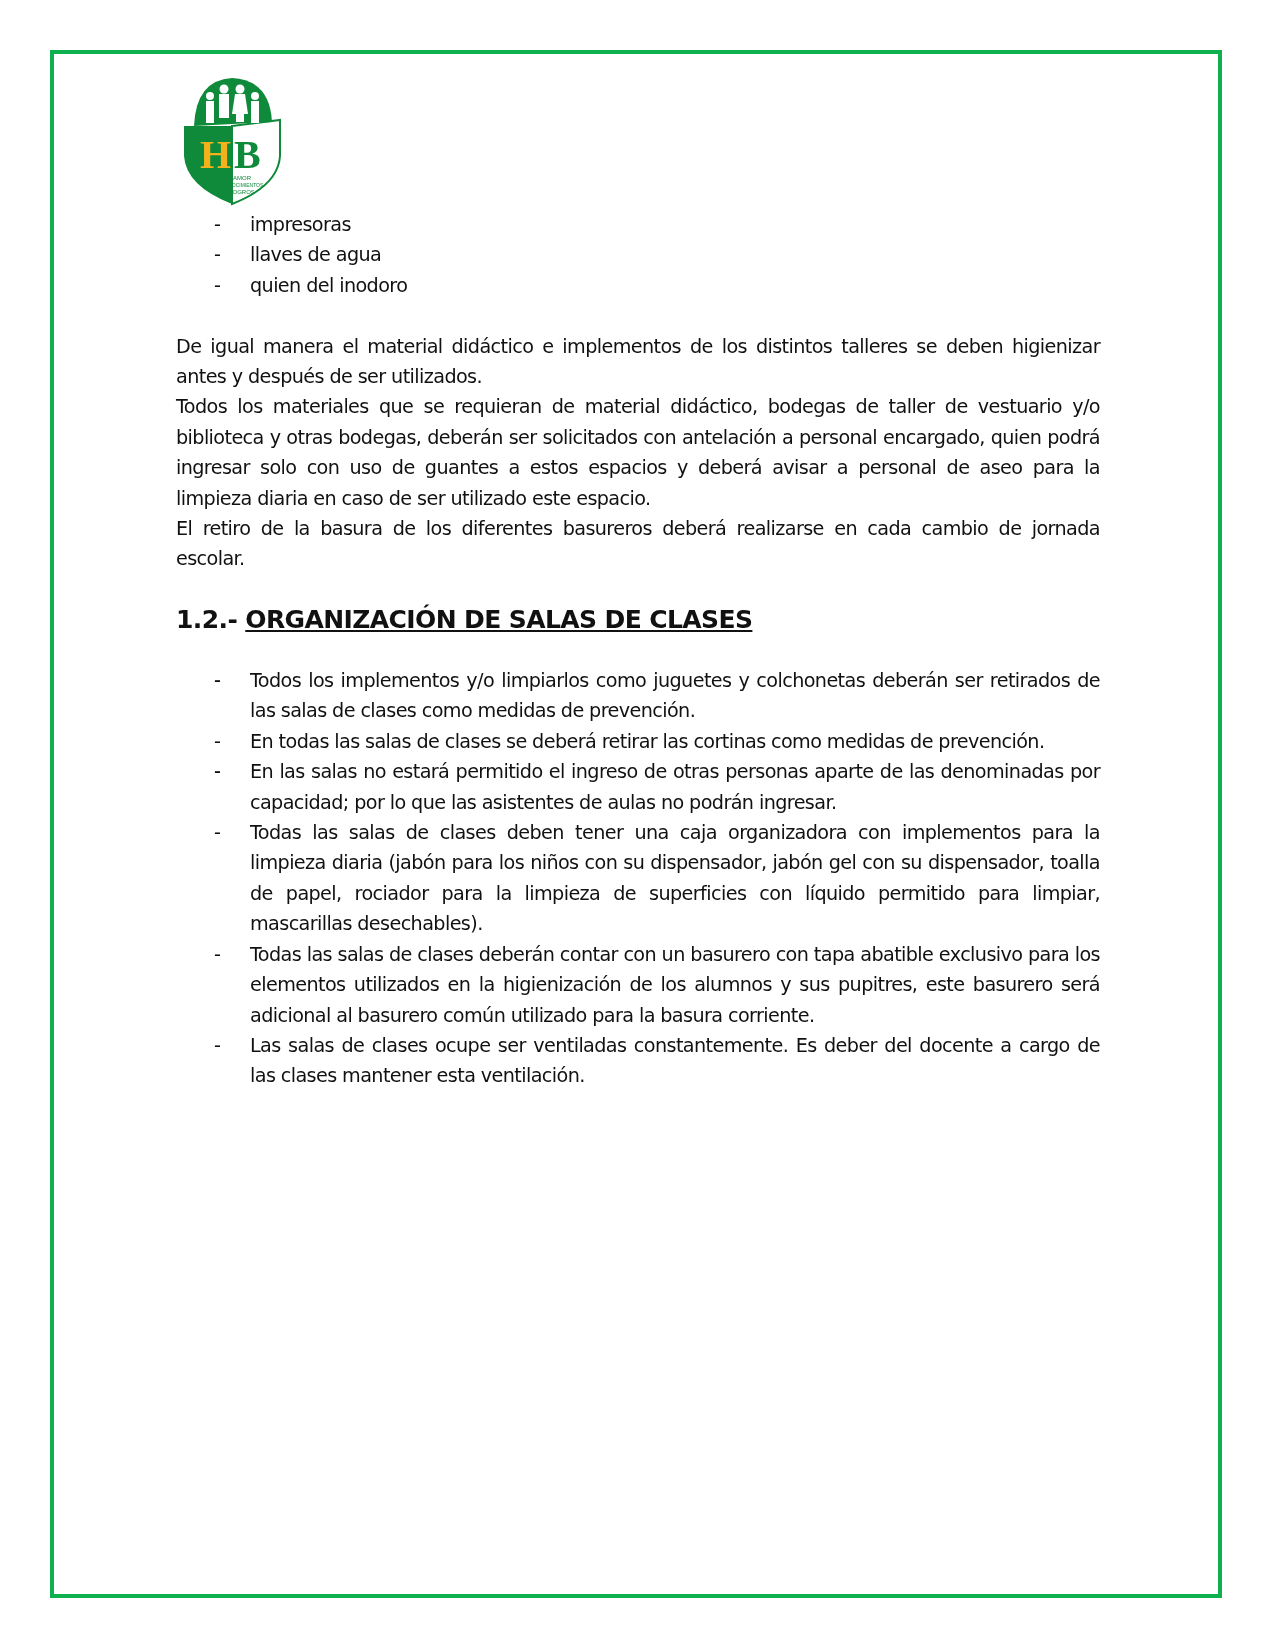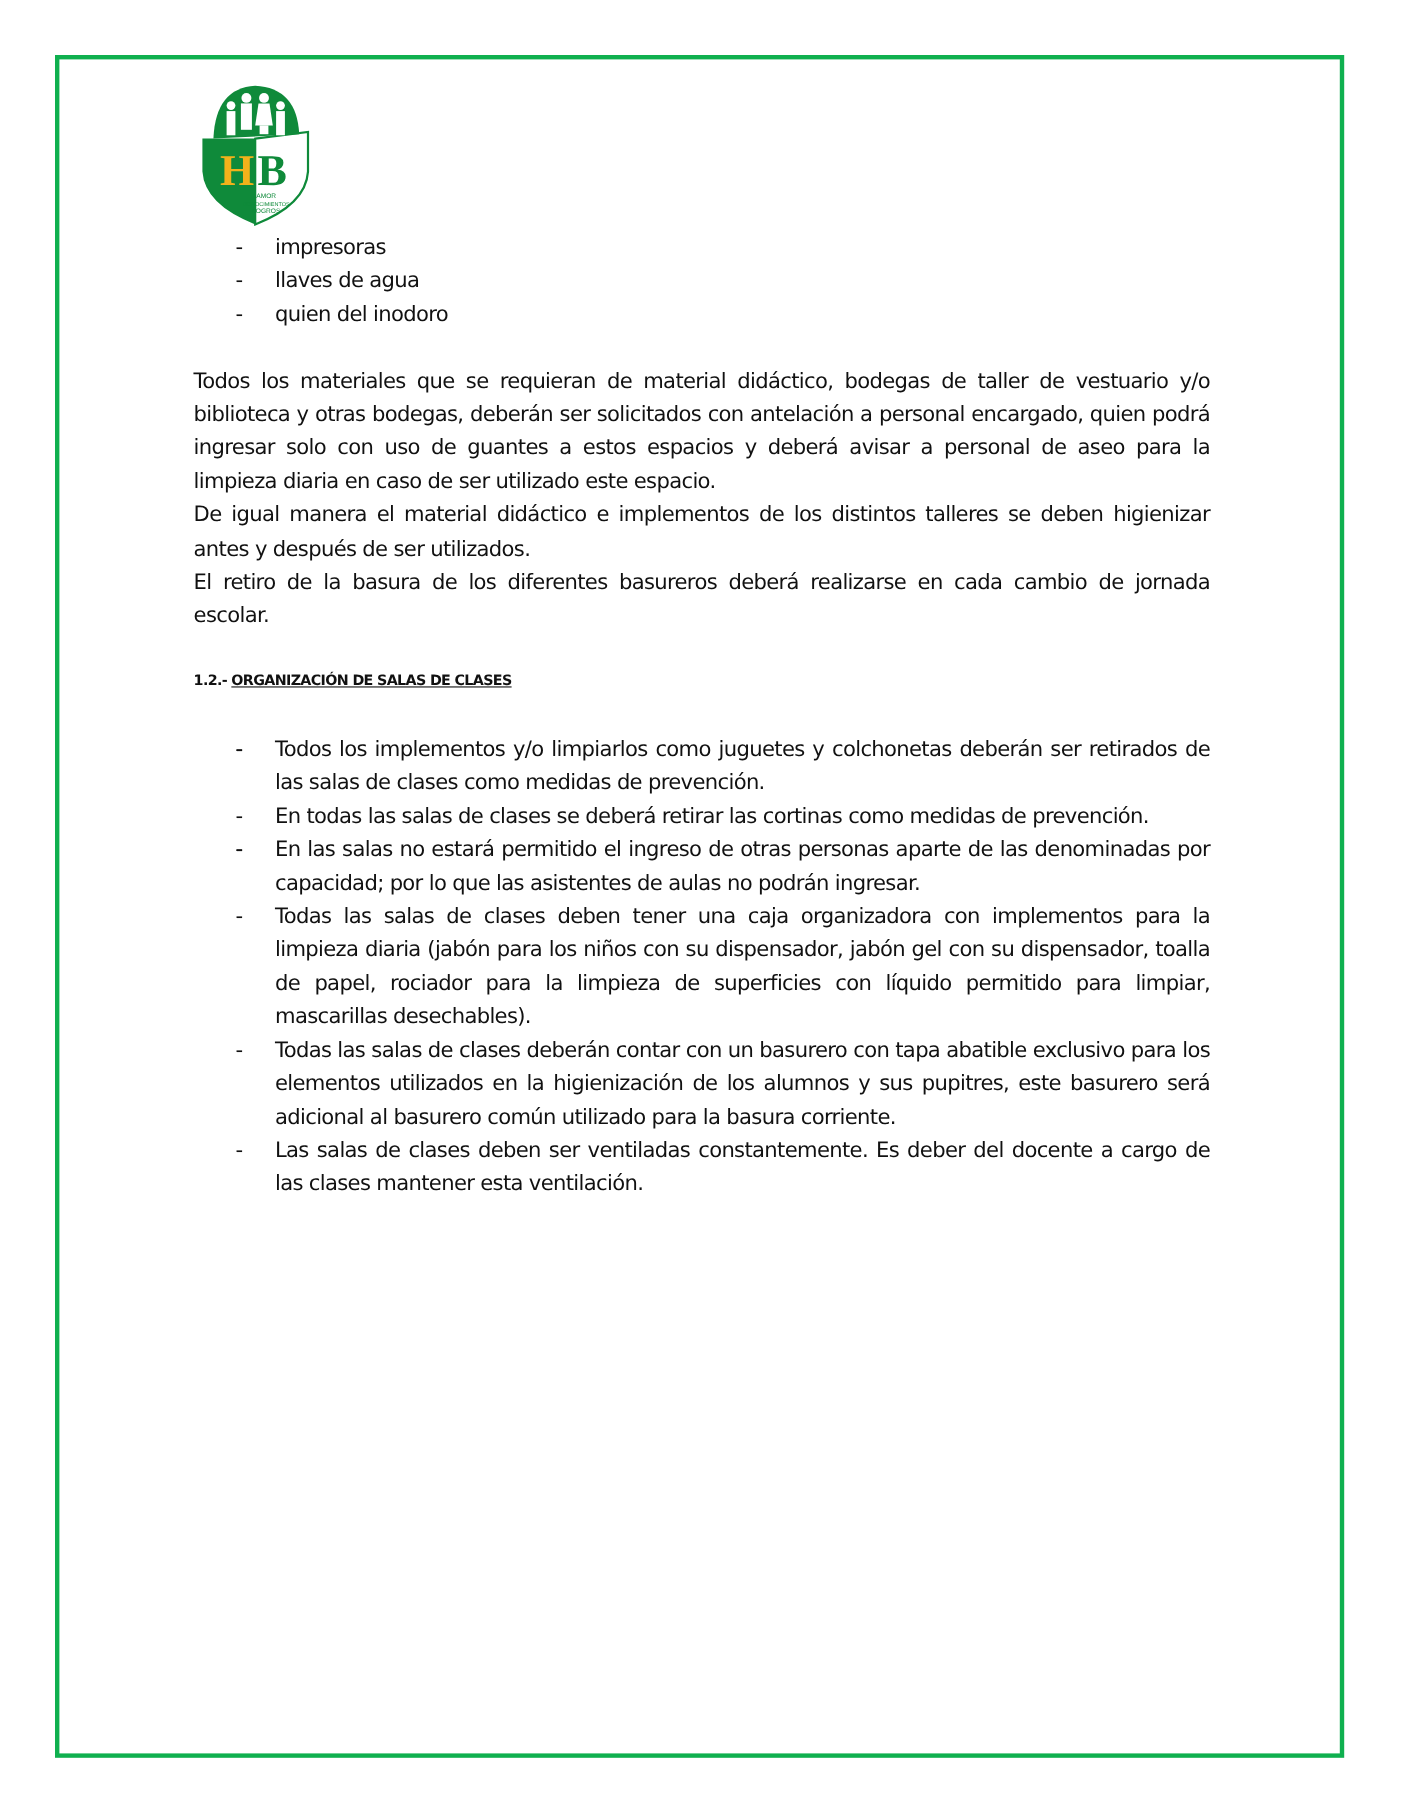--- a/index.html
+++ b/index.html
@@ -10,21 +10,21 @@
     .logo { position: absolute; left: 180px; top: 76px; width: 104px; height: 130px; }
     .content { position: absolute; left: 176px; top: 210px; width: 924px;
                font-family: "DejaVu Sans", sans-serif; font-size: 19.2px; line-height: 30.4px;
                letter-spacing: -0.6px; }
     .content p { margin: 0; text-align: justify; }
     .gap { height: 30.4px; }
     ul.dash { list-style: none; margin: 0; padding: 0; }
     ul.dash li { position: relative; padding-left: 74px; text-align: justify; }
     ul.dash li .dash-mark { position: absolute; left: 38px; top: 0; }
     ul.top li { padding-left: 74px; }
-    h2.sect { margin: 0; font-size: 13px; font-weight: bold; line-height: 30.4px; }
+    h2.sect { margin: 0; font-size: 25px; font-weight: bold; line-height: 30.4px; }
     h2.sect .t { text-decoration: underline; }
   </style>
 </head>
 <body>
 
 <div class="frame"></div>
 
 <svg class="logo" viewBox="0 0 104 130">
 
   <path d="M4 50 L52 50 L100 44 L100 80 Q98 110 52 128 Q6 110 4 80 Z" fill="#0f8a3a"></path>
@@ -49,29 +49,29 @@
   <text x="62" y="118" font-family="Liberation Sans, sans-serif" font-size="6" fill="#0f8a3a" text-anchor="middle">LOGROS</text>
 </svg>
 
 <div class="content">
   <ul class="dash top">
     <li><span class="dash-mark">-</span><span>impresoras</span></li>
     <li><span class="dash-mark">-</span><span>llaves de agua</span></li>
     <li><span class="dash-mark">-</span><span>quien del inodoro</span></li>
   </ul>
   <div class="gap"></div>
+  <p>De igual manera el material didáctico e implementos de los distintos talleres se deben higienizar antes y después de ser utilizados.</p>
   <p>Todos los materiales que se requieran de material didáctico, bodegas de taller de vestuario y/o biblioteca y otras bodegas, deberán ser solicitados con antelación a personal encargado, quien podrá ingresar solo con uso de guantes a estos espacios y deberá avisar a personal de aseo para la limpieza diaria en caso de ser utilizado este espacio.</p>
-  <p>De igual manera el material didáctico e implementos de los distintos talleres se deben higienizar antes y después de ser utilizados.</p>
   <p>El retiro de la basura de los diferentes basureros deberá realizarse en cada cambio de jornada escolar.</p>
   <div class="gap"></div>
   <h2 class="sect"><span>1.2.-</span> <span class="t">ORGANIZACIÓN DE SALAS DE CLASES</span></h2>
   <div class="gap"></div>
   <ul class="dash">
     <li><span class="dash-mark">-</span></li>
     <li><span class="dash-mark">-</span><span>Todos los implementos y/o limpiarlos como juguetes y colchonetas deberán ser retirados de las salas de clases como medidas de prevención.</span></li>
     <li><span class="dash-mark">-</span><span>En todas las salas de clases se deberá retirar las cortinas como medidas de prevención.</span></li>
     <li><span class="dash-mark">-</span></li>
     <li><span class="dash-mark">-</span><span>En las salas no estará permitido el ingreso de otras personas aparte de las denominadas por capacidad; por lo que las asistentes de aulas no podrán ingresar.</span></li>
     <li><span class="dash-mark">-</span><span>Todas las salas de clases deben tener una caja organizadora con implementos para la limpieza diaria (jabón para los niños con su dispensador, jabón gel con su dispensador, toalla de papel, rociador para la limpieza de superficies con líquido permitido para limpiar, mascarillas desechables).</span></li>
     <li><span class="dash-mark">-</span><span>Todas las salas de clases deberán contar con un basurero con tapa abatible exclusivo para los elementos utilizados en la higienización de los alumnos y sus pupitres, este basurero será adicional al basurero común utilizado para la basura corriente.</span></li>
-    <li><span class="dash-mark">-</span><span>Las salas de clases deben ser ventiladas constantemente. Es deber del docente a cargo de las clases mantener esta ventilación.</span></li>
+    <li><span class="dash-mark">-</span><span>Las salas de clases ocupe ser ventiladas constantemente. Es deber del docente a cargo de las clases mantener esta ventilación.</span></li>
   </ul>
 </div>
 
 </body></html>

